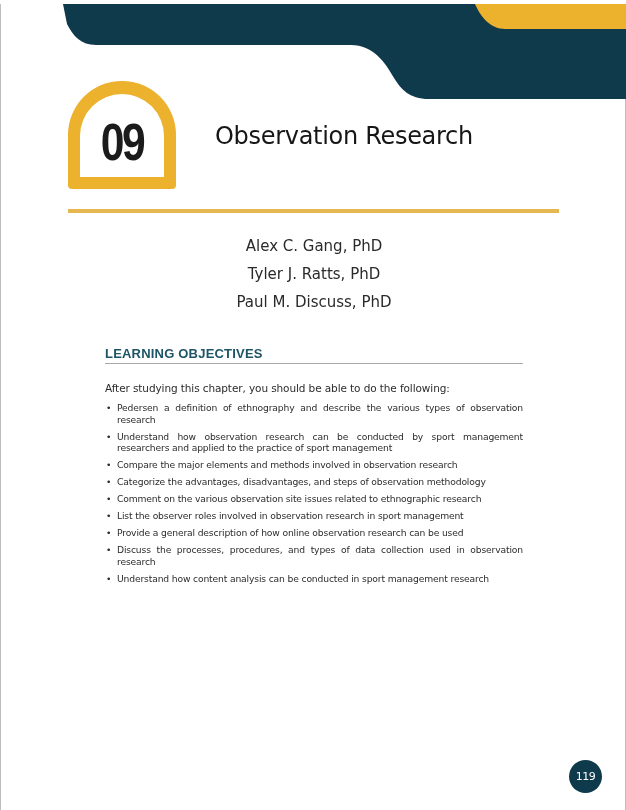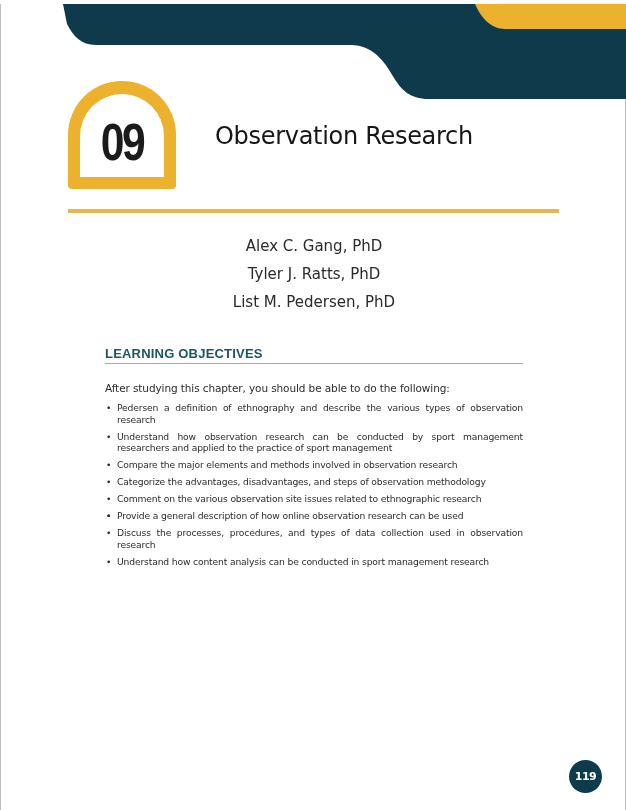--- a/index.html
+++ b/index.html
@@ -11,21 +11,21 @@
   .chapter-title { position: absolute; left: 214px; top: 118px; font-family: "DejaVu Sans", sans-serif; font-size: 24px; color: #161616; white-space: nowrap; letter-spacing: -0.3px; }
   .rule { position: absolute; left: 67px; top: 205px; width: 491px; height: 4px; background: #e6b651; }
   .authors { position: absolute; left: 0; top: 228px; width: 626px; text-align: center; }
   .author { font-family: "DejaVu Sans", sans-serif; font-size: 15px; color: #2a2a2a; height: 28px; line-height: 28px; }
   .objectives { position: absolute; left: 104px; top: 342px; width: 418px; }
   .obj-heading { font-family: Liberation Sans, sans-serif; font-weight: bold; font-size: 13px; color: #1d5466; letter-spacing: 0.2px; padding-bottom: 2px; border-bottom: 1px solid #a9a9a9; }
   .obj-intro { font-size: 10.5px; color: #2c2c2c; margin-top: 18px; letter-spacing: -0.1px; }
   ul.obj-list { list-style: none; margin: 8px 0 0 0; padding: 0; }
   ul.obj-list li { position: relative; padding-left: 12px; font-size: 9.2px; line-height: 11.5px; color: #2c2c2c; margin-bottom: 5.5px; text-align: justify; letter-spacing: -0.15px; }
   ul.obj-list li .bullet { position: absolute; left: 1px; top: 0; }
-  .page-num { position: absolute; left: 568px; top: 756px; width: 33px; height: 33px; border-radius: 50%; background: #0e3a4b; color: #ffffff; font-size: 11px; text-align: center; line-height: 33px; letter-spacing: -0.5px; font-weight: bold; }
+  .page-num { position: absolute; left: 568px; top: 756px; width: 33px; height: 33px; border-radius: 50%; background: #0e3a4b; color: #ffffff; font-size: 11px; text-align: center; line-height: 33px; letter-spacing: -0.5px; }
 </style>
 </head>
 <body>
 
 <div class="page">
 
   <svg class="banner" viewBox="0 0 626 100" width="626" height="100">
     <path d="M62 0 L626 0 L626 95 L428 95 C408 95 400 85 393 74 C384 58 372 41 350 41 L95 41 C80 41 72 32 66 20 Z" fill="#0e3a4b"></path>
     <path d="M474 0 L626 0 L626 25 L504 25 C490 25 480 14 474 0 Z" fill="#ecb12d"></path>
   </svg>
@@ -36,33 +36,33 @@
   </svg>
   <div class="chapter-num">09</div>
 
   <div class="chapter-title">Observation Research</div>
 
   <div class="rule"></div>
 
   <div class="authors">
     <div class="author">Alex C. Gang, PhD</div>
     <div class="author">Tyler J. Ratts, PhD</div>
-    <div class="author">List M. Pedersen, PhD</div>
+    <div class="author">Paul M. Discuss, PhD</div>
   </div>
 
   <div class="objectives">
     <div class="obj-heading">LEARNING OBJECTIVES</div>
     <div class="obj-intro">After studying this chapter, you should be able to do the following:</div>
     <ul class="obj-list">
       <li><span class="bullet">•</span><span>Pedersen a definition of ethnography and describe the various types of observation research</span></li>
       <li><span class="bullet">•</span><span>Understand how observation research can be conducted by sport management researchers and applied to the practice of sport management</span></li>
       <li><span class="bullet">•</span><span>Compare the major elements and methods involved in observation research</span></li>
       <li><span class="bullet">•</span><span>Categorize the advantages, disadvantages, and steps of observation methodology</span></li>
       <li><span class="bullet">•</span><span>Comment on the various observation site issues related to ethnographic research</span></li>
-      <li><span class="bullet">•</span></li>
+      <li><span class="bullet">•</span><span>List the observer roles involved in observation research in sport management</span></li>
       <li><span class="bullet">•</span><span>Provide a general description of how online observation research can be used</span></li>
       <li><span class="bullet">•</span><span>Discuss the processes, procedures, and types of data collection used in observation research</span></li>
       <li><span class="bullet">•</span><span>Understand how content analysis can be conducted in sport management research</span></li>
     </ul>
   </div>
 
   <div class="page-num">119</div>
 </div>
 
 </body></html>

